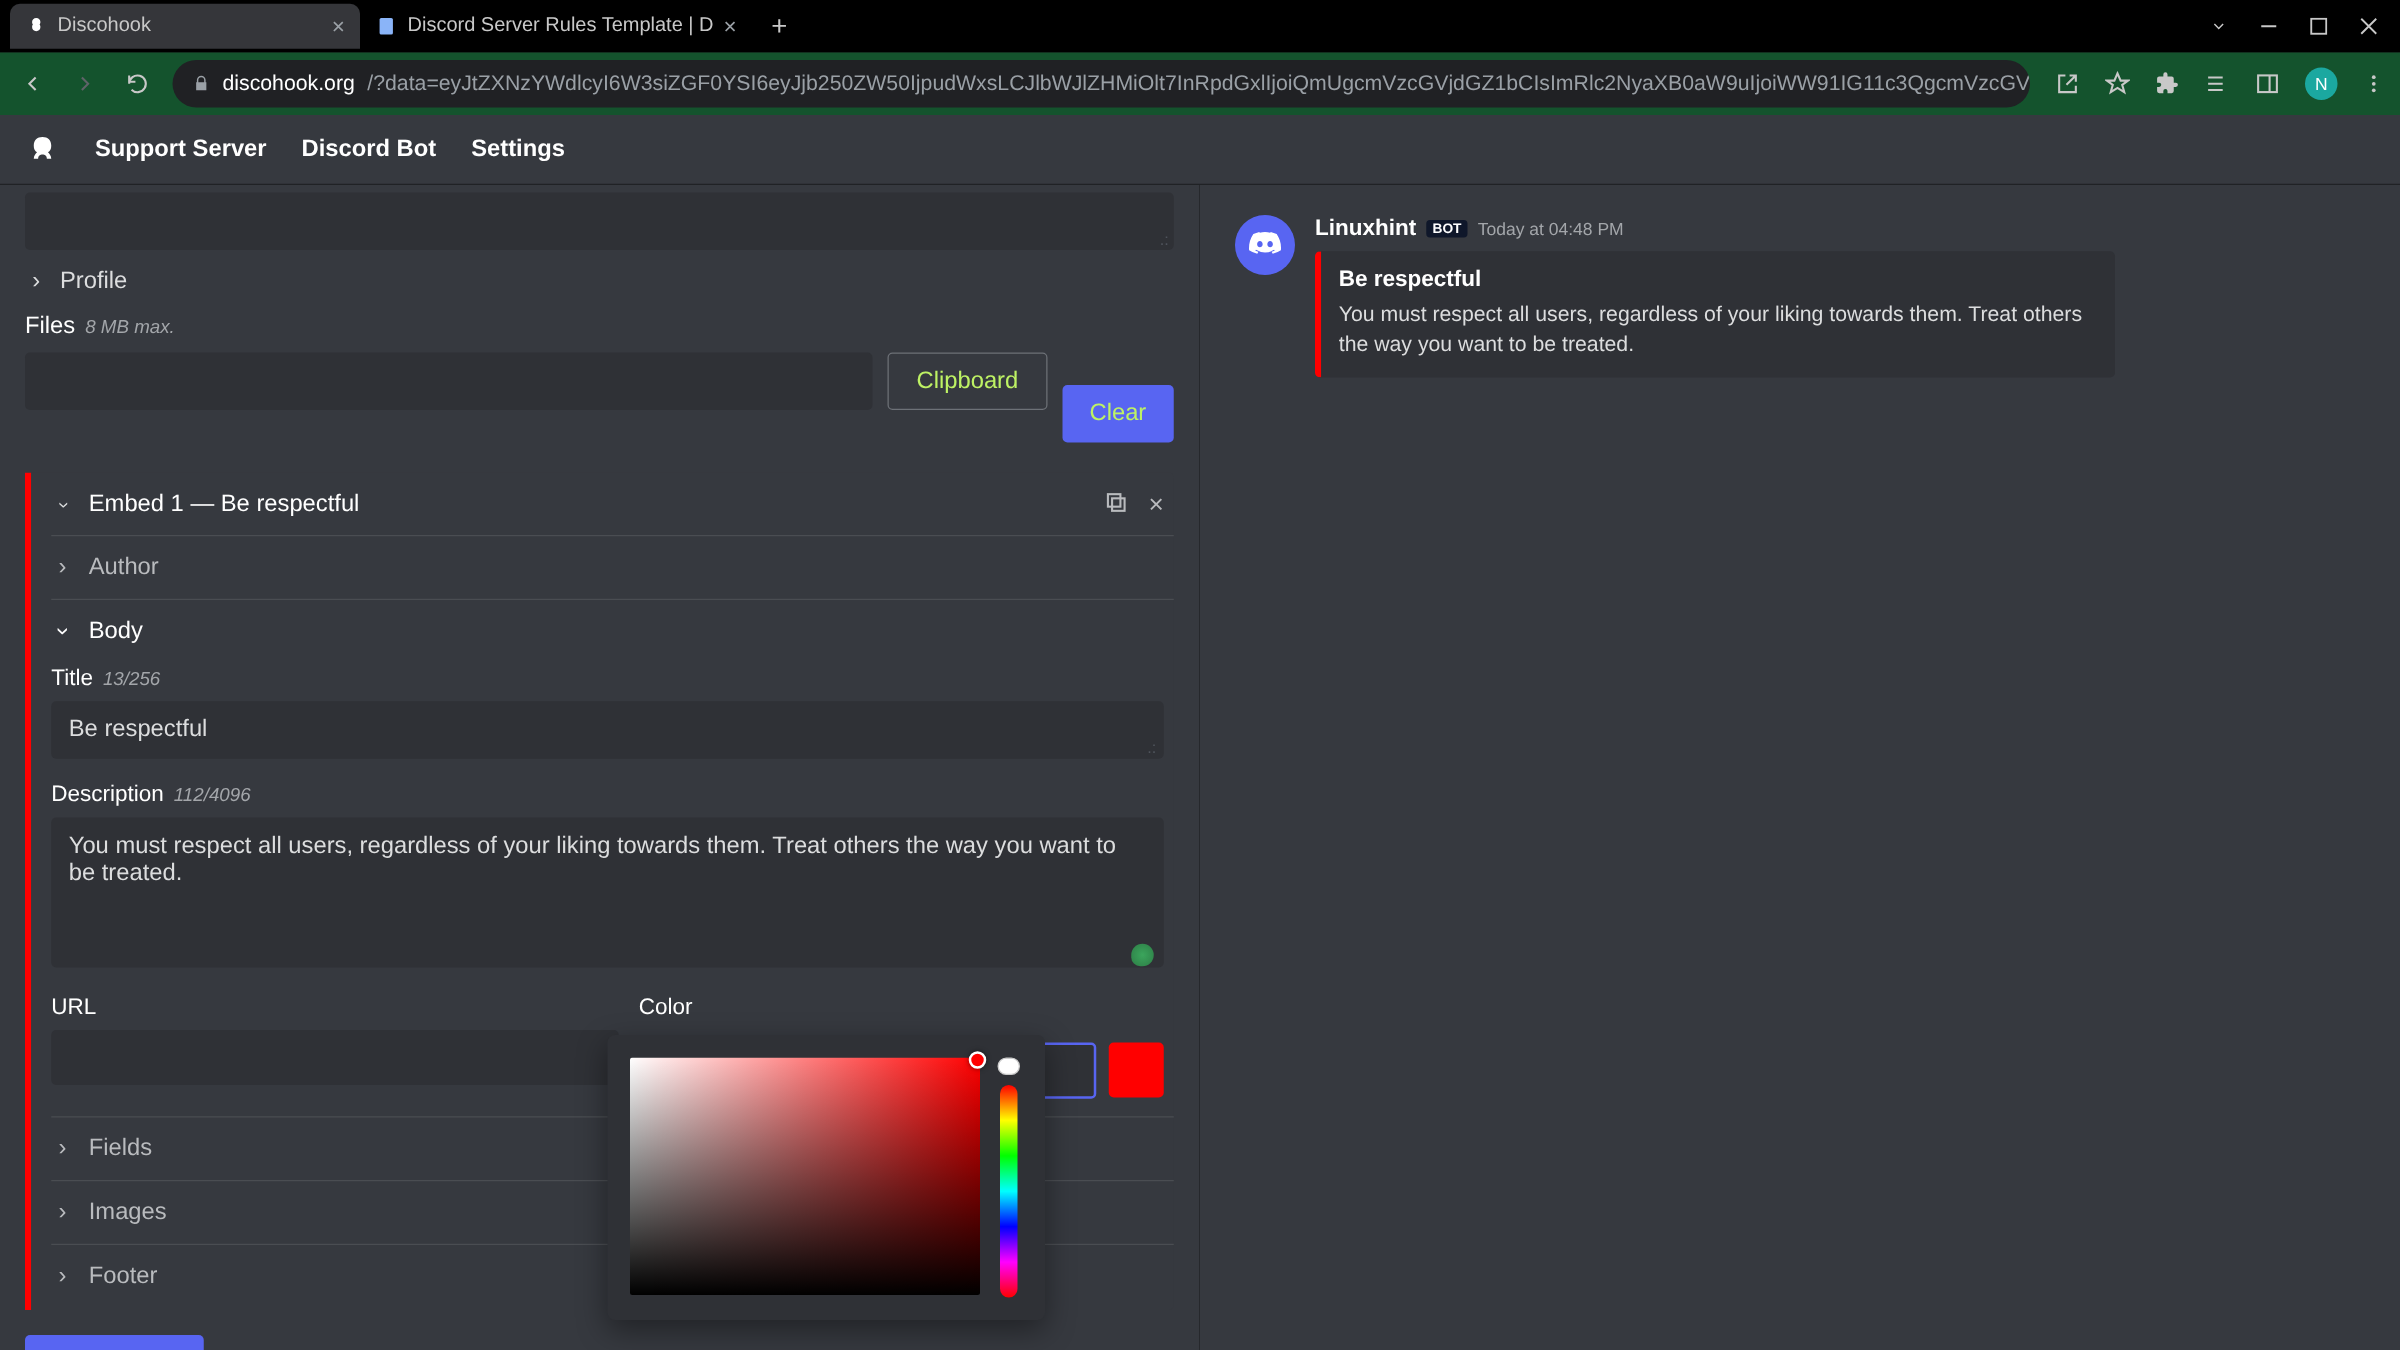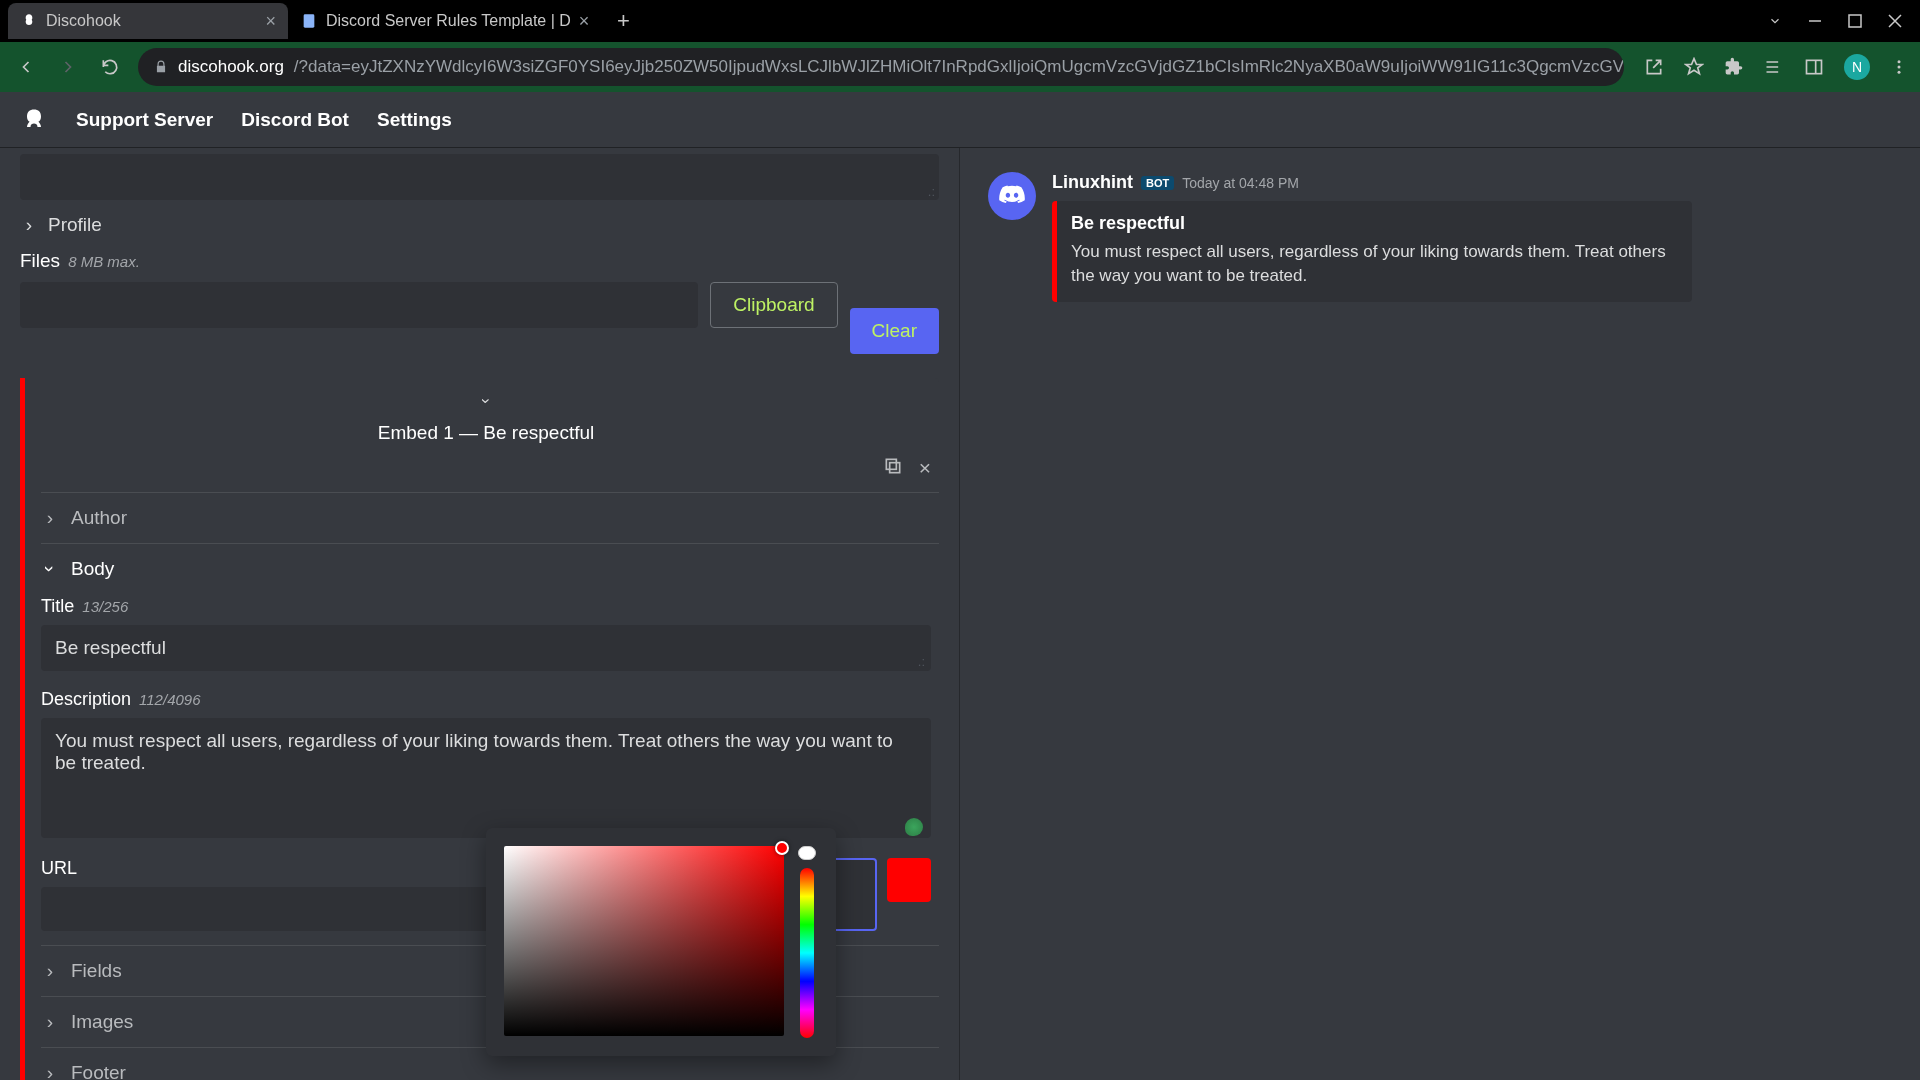--- a/index.html
+++ b/index.html
@@ -49,21 +49,21 @@
 .files-label { color:#fff; font-size:19px; font-weight:500; }
 .files-sub { color:#a3a6aa; font-style:italic; font-size:15px; }
 .file-actions { display:flex; gap:12px; margin-top:10px; }
 .file-drop { flex:1; background:#2f3136; border-radius:4px; height:46px; }
 .btn { border-radius:4px; padding: 0 22px; height:46px; display:flex; align-items:center; font-size:19px; cursor:pointer; border:none; color:#bef264; }
 .btn-outline { background:transparent; border:1px solid #6d7177; }
 .btn-primary { background:#5865f2;margin-top:26px; }
 
 
 .embed-card { border-left: 5px solid #ff0000; background:#36393f; margin-top: 24px; border-radius: 0 4px 4px 0; padding: 2px 0 2px 16px; }
-.embed-head { display:flex; align-items:center; gap:12px; padding: 12px 8px 12px 0; flex-direction: column; }
+.embed-head { display:flex; align-items:center; gap:12px; padding: 12px 8px 12px 0; }
 .embed-title-head { color:#fff; font-size:19px; font-weight:500; }
 .embed-actions { margin-left:auto; display:flex; gap:16px; color:#b9bbbe; }
 .embed-actions span { cursor:pointer; font-size:21px; }
 .subsection { border-top:1px solid #4a4d52; padding: 14px 8px 14px 0; }
 .sub-head { display:flex; align-items:center; gap:12px; color:#b9bbbe; font-size:19px; cursor:pointer; }
 
 .field-label { color:#fff; font-size:18px; font-weight:500; display:flex; gap:8px; align-items:baseline; margin-bottom:8px; }
 .count { color:#a3a6aa; font-style:italic; font-size:15px; font-weight:400; }
 .text-input { width:100%; background:#2f3136; border:none; border-radius:4px; padding: 12px 14px; color:#dcddde; font-size:19px; font-family:inherit; resize:none; position:relative; }
 .text-wrap { position:relative; }
@@ -86,21 +86,21 @@
 .hue-strip { width:14px; height:170px; border-radius:7px; background: linear-gradient(to bottom, #ff0000, #ffff00, #00ff00, #00ffff, #0000ff, #ff00ff, #ff0000); position:relative; }
 
 
 .add-embed { margin-top: 20px; }
 
 
 .msg { display:flex; gap:16px; }
 .disc-avatar { width:48px; height:48px; border-radius:50%; background:#5865f2; display:flex; align-items:center; justify-content:center; flex-shrink:0; }
 .msg-head { display:flex; align-items:center; gap:8px; }
 .uname { color:#fff; font-weight:600; font-size:18px; }
-.bot-tag { background:#0c4a6e; color:#fff; font-size:11px; font-weight:600; padding:1px 5px; border-radius:3px;text-align:center; }
+.bot-tag { background:#0f172a; color:#fff; font-size:11px; font-weight:600; padding:1px 5px; border-radius:3px;text-align:center; }
 .timestamp { color:#a3a6aa; font-size:14px; }
 .preview-embed { margin-top:8px; background:#2f3136; border-left:5px solid #ff0000; border-radius:4px; padding: 12px 16px 14px 14px; max-width: 640px; }
 .pe-title { color:#fff; font-weight:700; font-size:18px; margin-bottom:6px; }
 .pe-desc { color:#dcddde; font-size:17px; line-height:1.4; }
 
 svg { display:block; }
 </style>
 </head>
 <body>
 
@@ -296,20 +296,23 @@
         </div>
 
         <div class="two-col">
           <div class="col">
             <div class="field-label">
                 <span>URL</span>
               </div>
             <input class="text-input" style="height: 44px;">
           </div>
           <div class="col color">
+            <div class="field-label" style="width:100%;">
+                <span>Color</span>
+              </div>
             <div class="color-input"><span class="red-wavy">#ff0000</span><span class="caret"></span></div>
             <div class="swatch"></div>
           </div>
         </div>
       </div>
 
       <div class="subsection">
         <div class="sub-head">
           <span class="chev">›</span>
           <span>Fields</span>

